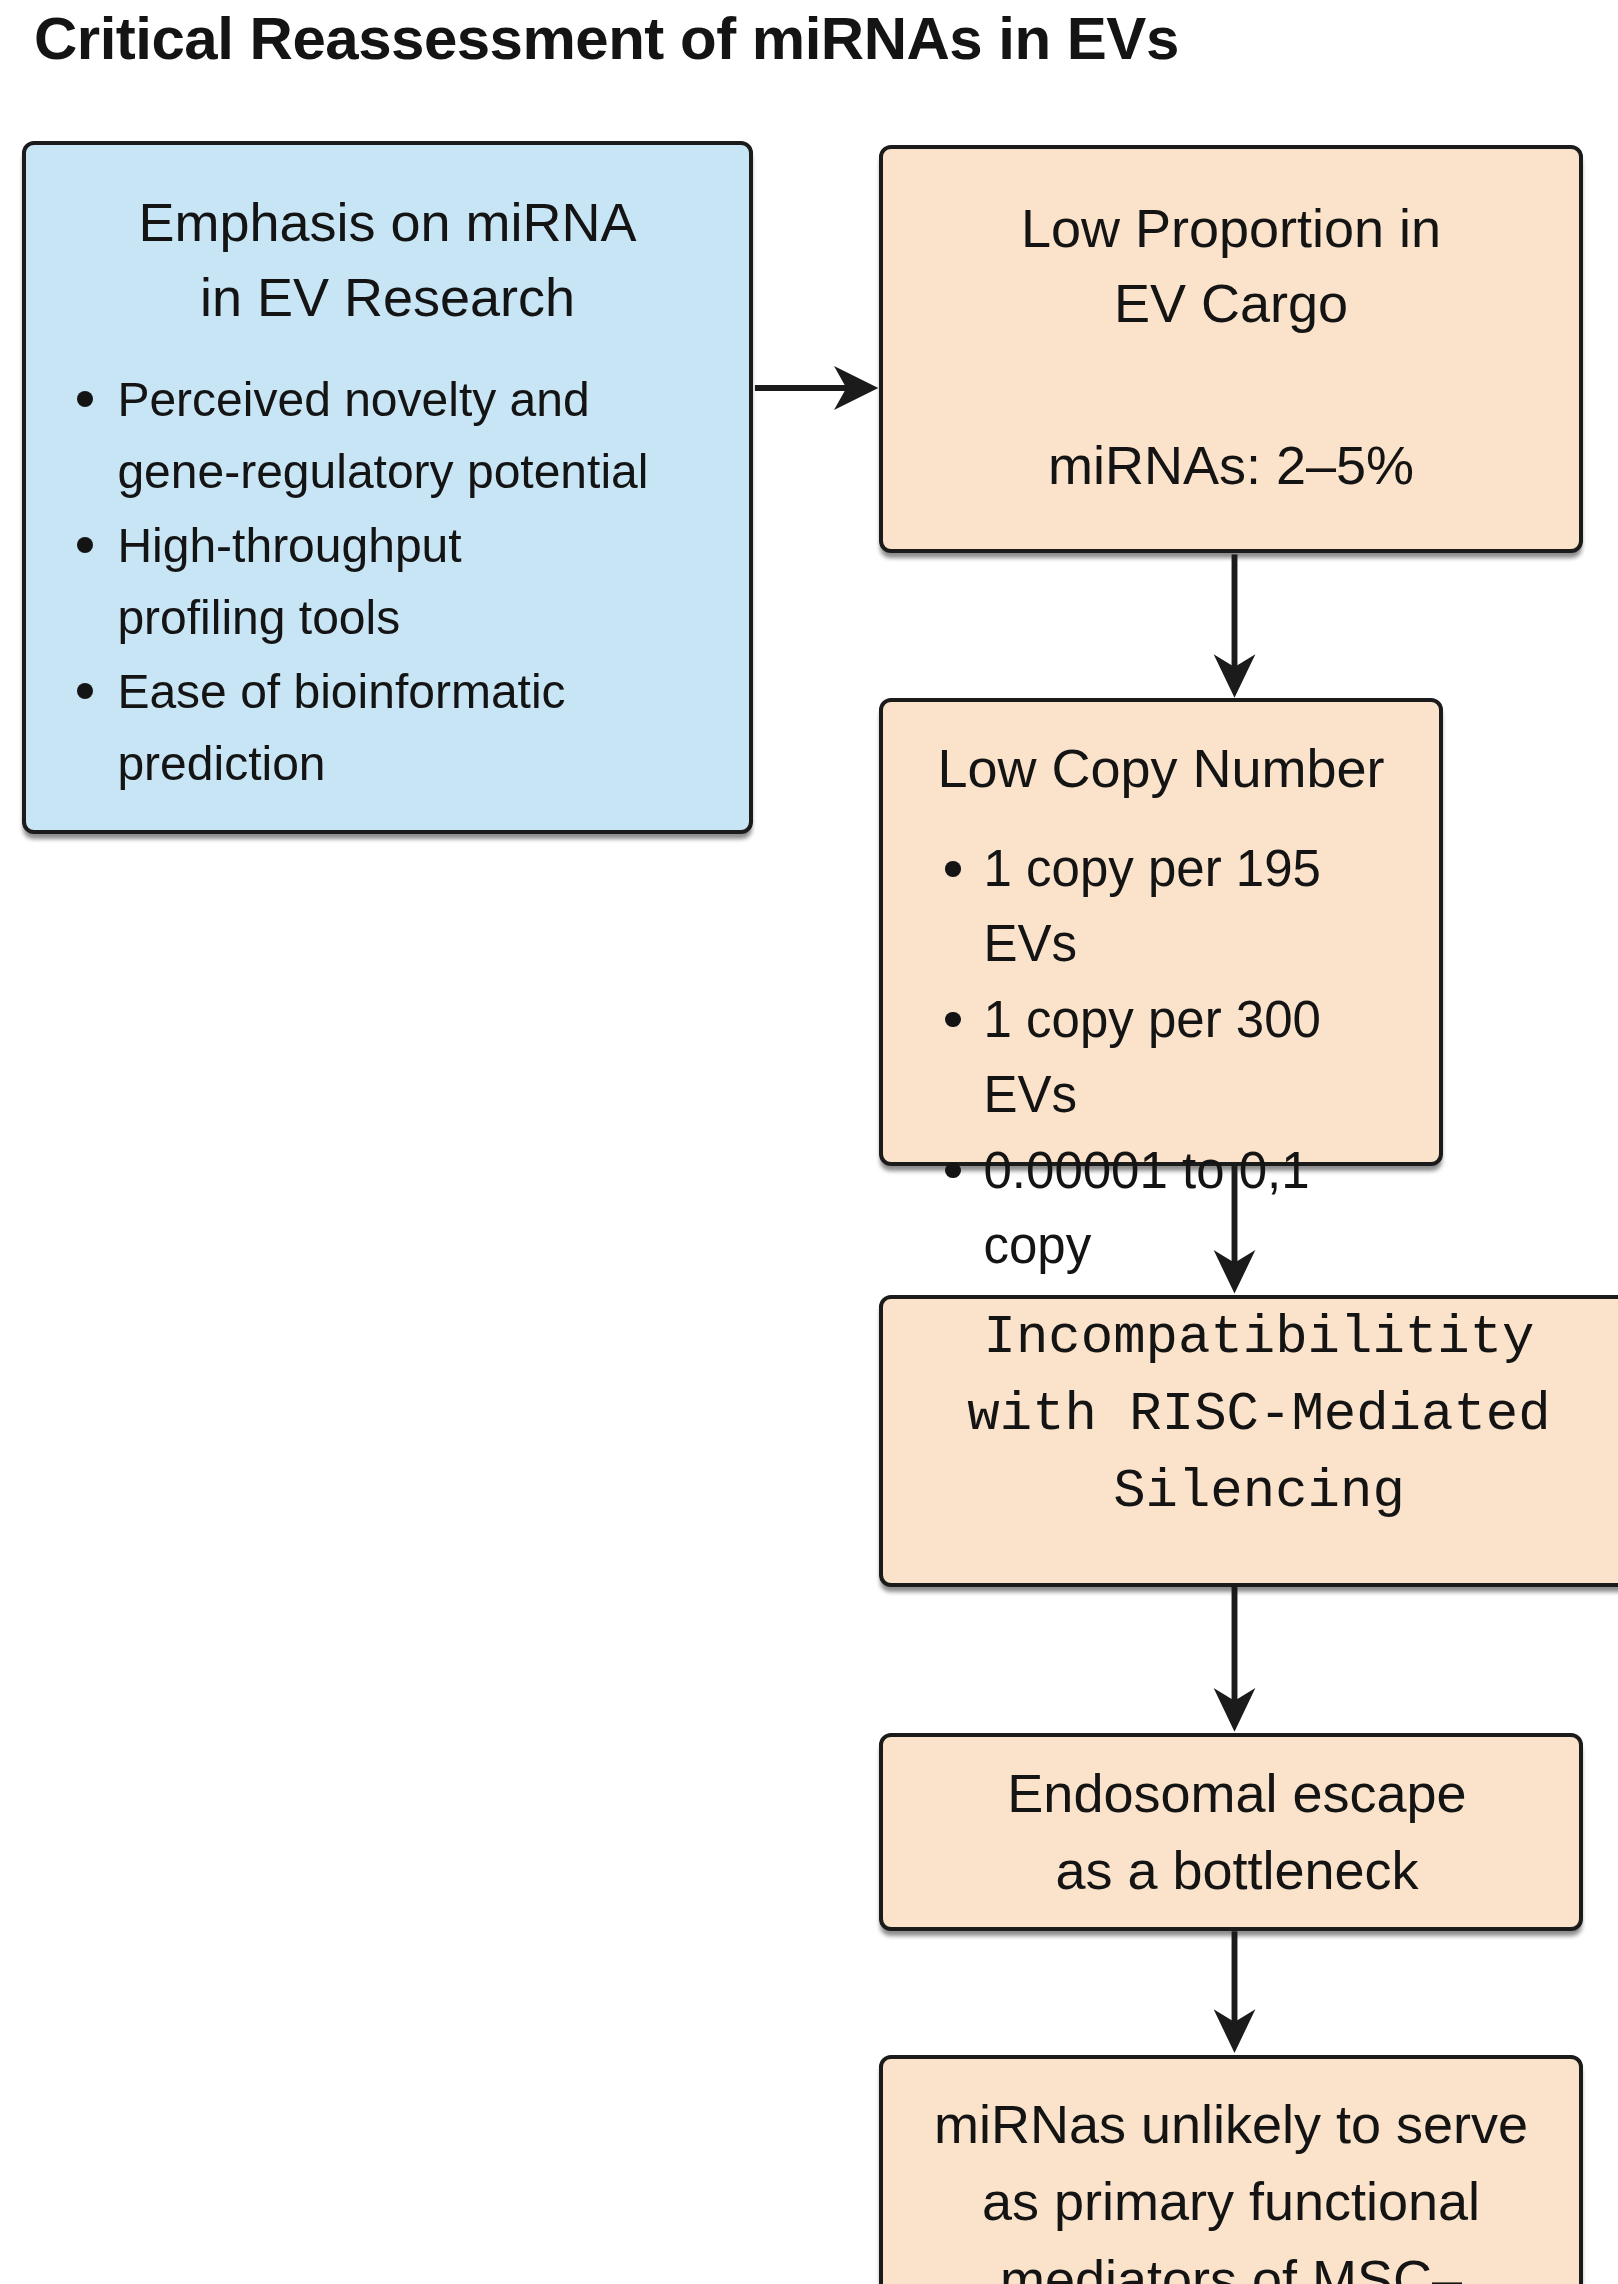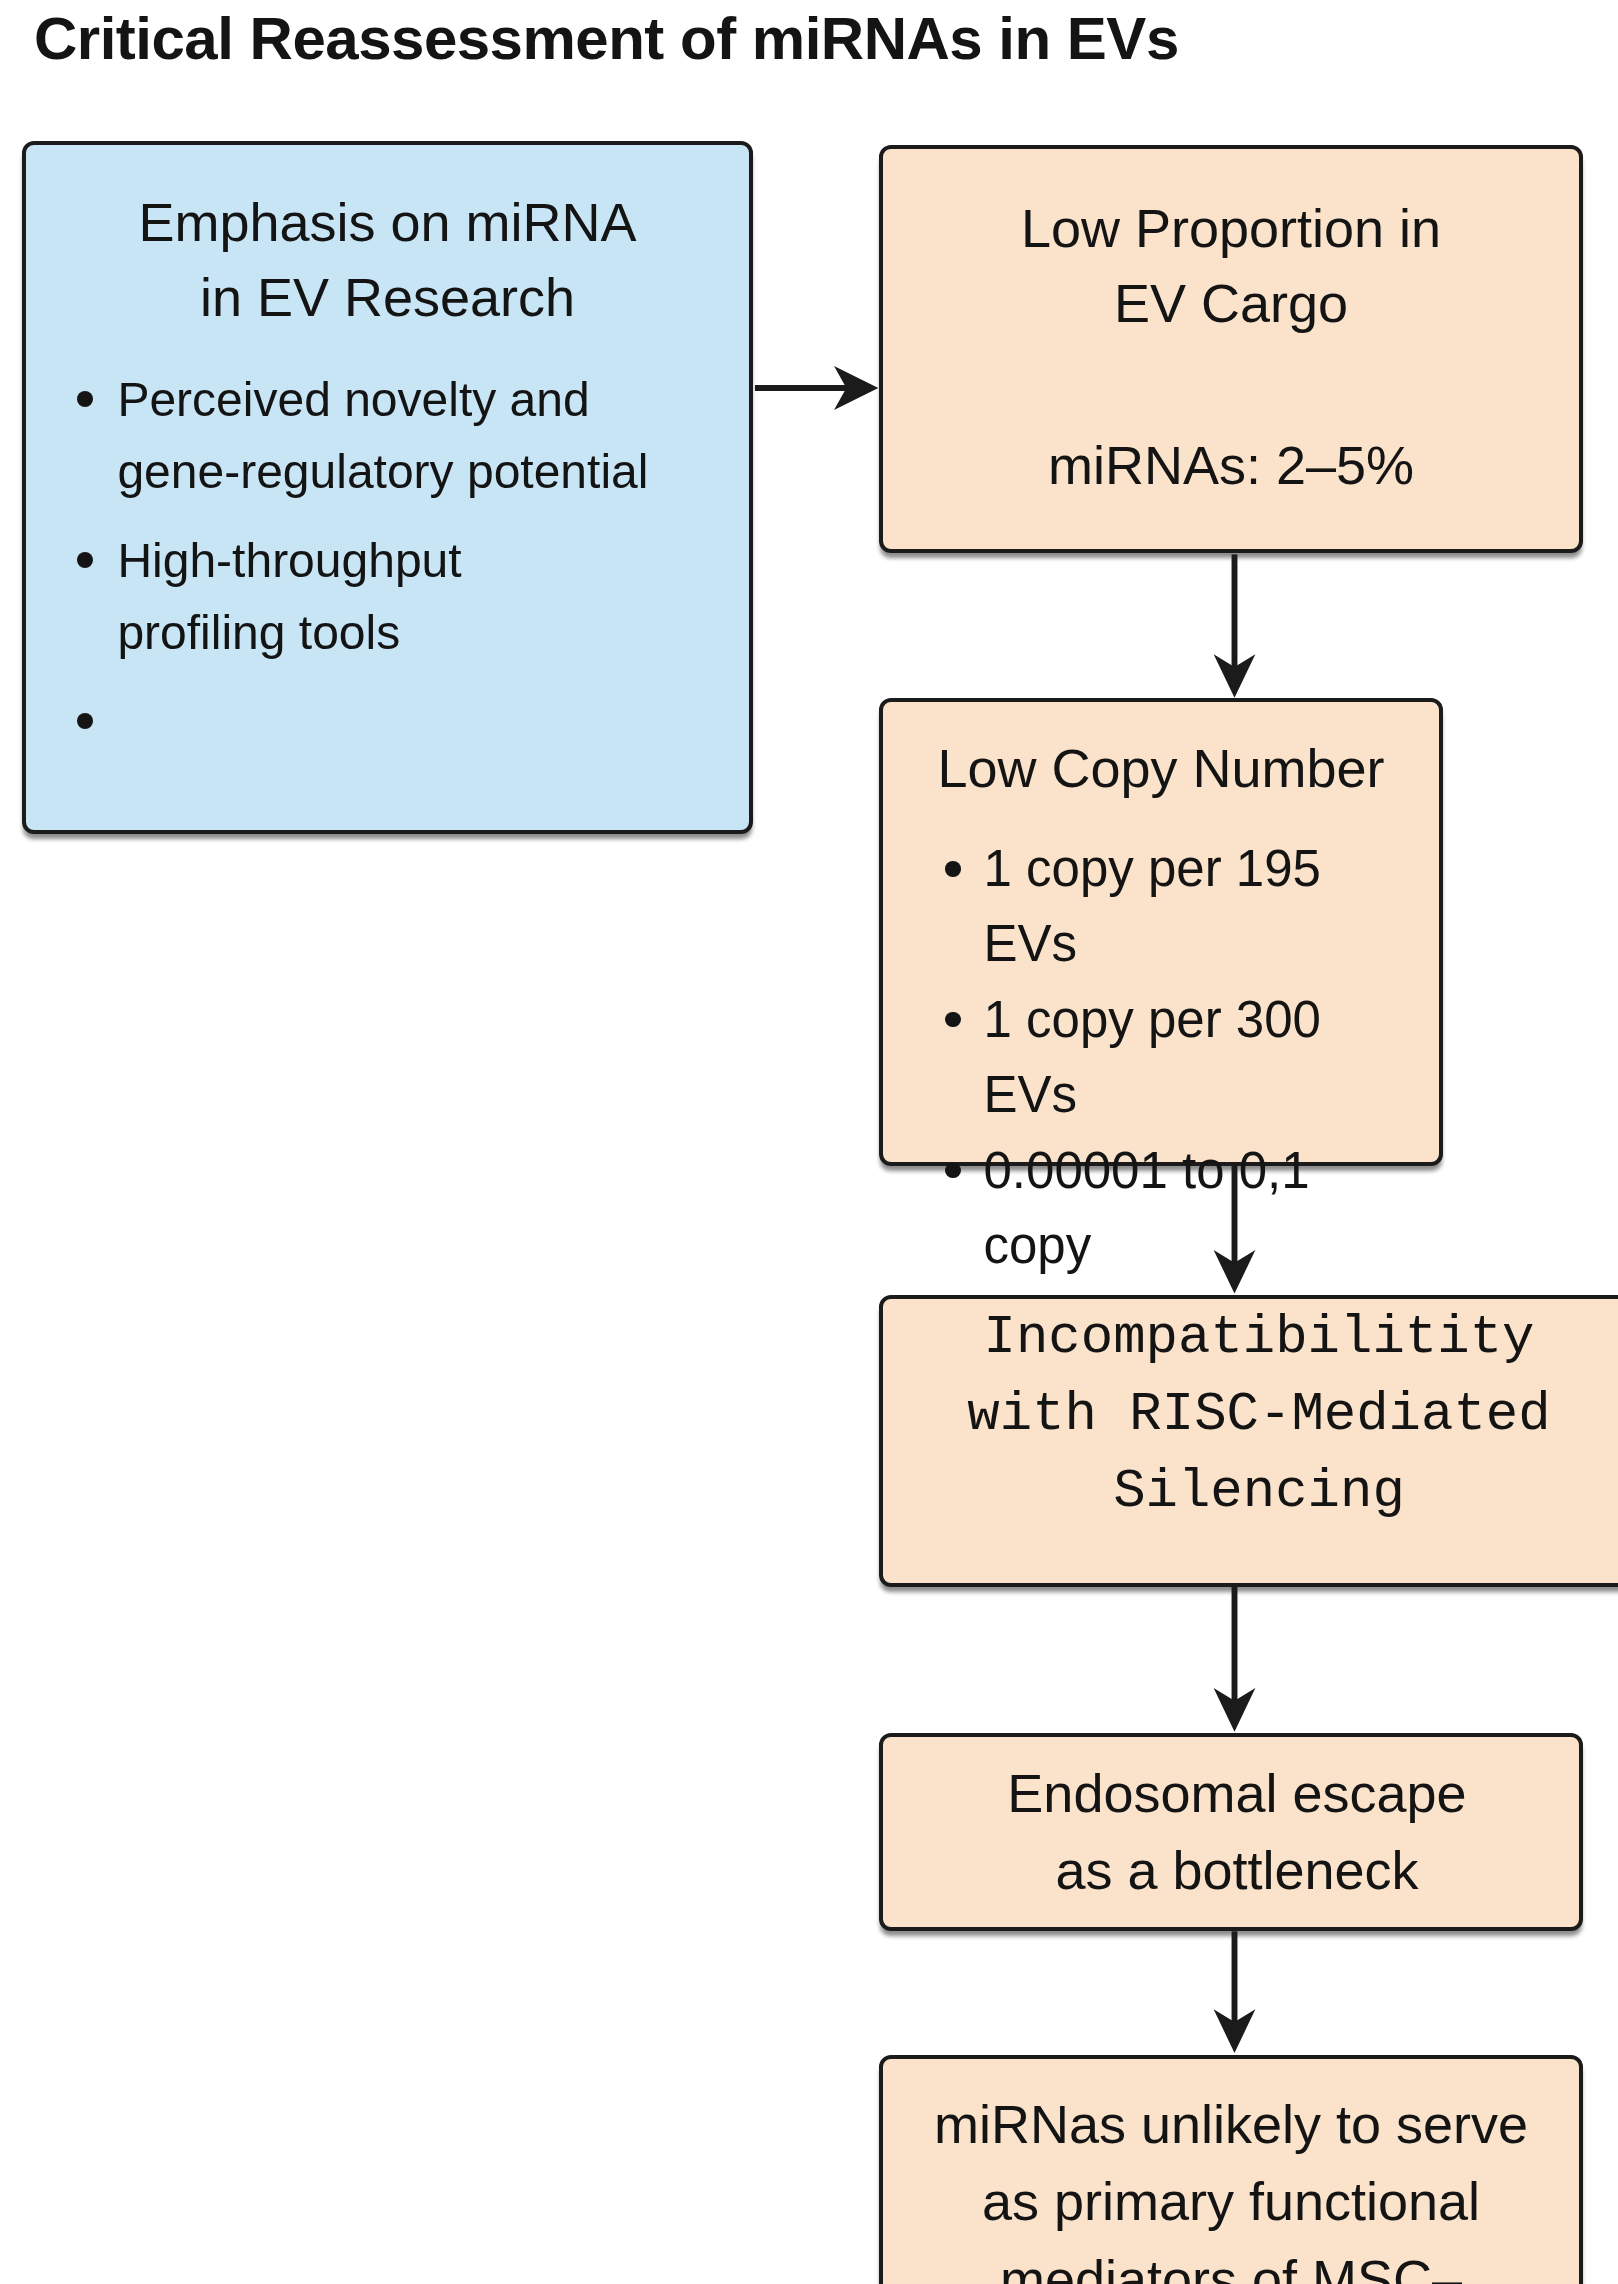--- a/index.html
+++ b/index.html
@@ -73,21 +73,21 @@
     display: flex;
     align-items: flex-start;
   }
   .dot {
     flex: 0 0 auto;
     border-radius: 50%;
     background: var(--text, #141414);
   }
   .btext { white-space: pre-line; }
 
-  #emphasis-box ul.bullets { margin-top: 30px; padding: 0 23px 0 51px; gap: 17px; }
+  #emphasis-box ul.bullets { margin-top: 30px; padding: 0 23px 0 51px; gap: 2px; }
   #emphasis-box li { font-size: 48px; line-height: 1.5; }
   #emphasis-box .dot { width: 16.4px; height: 16.4px; margin: 27px 24px 0 0; }
 
   #low-copy-box ul.bullets { margin-top: 26.5px; padding: 0 18px 0 62px; gap: 0.9px; }
   #low-copy-box li { font-size: 51px; line-height: 1.47; }
   #low-copy-box .dot { width: 15.5px; height: 15.5px; margin: 29px 23px 0 0; }
 
   .arrow { position: absolute; }
   .arrow line    { stroke: var(--outline, #151515); stroke-width: 13px; }
   .arrow polygon { fill: var(--outline, #151515); }
@@ -108,20 +108,22 @@
         <span class="btext">Perceived novelty and
 gene-regulatory potential</span>
       </li>
       <li>
         <span class="dot"></span>
         <span class="btext">High-throughput
 profiling tools</span>
       </li>
       <li>
         <span class="dot"></span>
+        <span class="btext">Ease of bioinformatic
+prediction</span>
       </li>
     </ul>
   </section>
 
   <section class="box orange" id="low-proportion-box">
     <div class="box-title">Low Proportion in
 EV Cargo</div>
     <div class="box-subtitle">miRNAs: 2–5%</div>
   </section>
 

